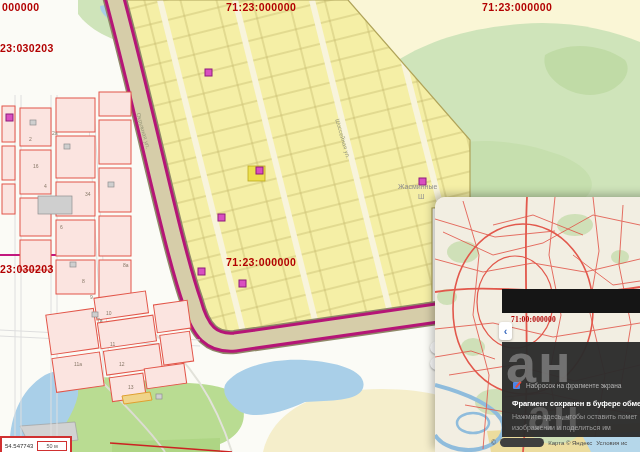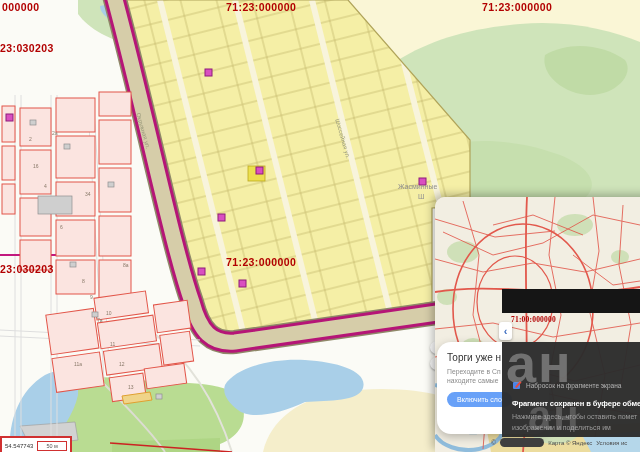--- a/index.html
+++ b/index.html
@@ -247,26 +247,20 @@
       </g>
     </svg>
     <div class="inset-black"></div>
     <span class="inset-cad">71:00:000000</span>
   </div>
 
   <div class="chevron-btn">
     <span>‹</span>
   </div>
 
-  <div class="promo-card">
-    <div class="promo-title">Торги уже н</div>
-    <div class="promo-line">Переходите в Сп</div>
-    <div class="promo-line" style="margin-top:2px">находите самые</div>
-    <span class="promo-btn">Включить сло</span>
-  </div>
 
   <div class="toast">
     <div class="toast-src">
       <svg width="10" height="10">
         <rect x="1" y="2" width="7" height="7" rx="1" fill="#4a84e8"></rect>
         <path d="M3,7 L8,1 L9.5,2.5 L4.5,8 Z" fill="#e84a3c"></path>
       </svg>
       <span>Набросок на фрагменте экрана</span>
     </div>
     <div class="toast-title">Фрагмент сохранен в буфере обмена</div>

